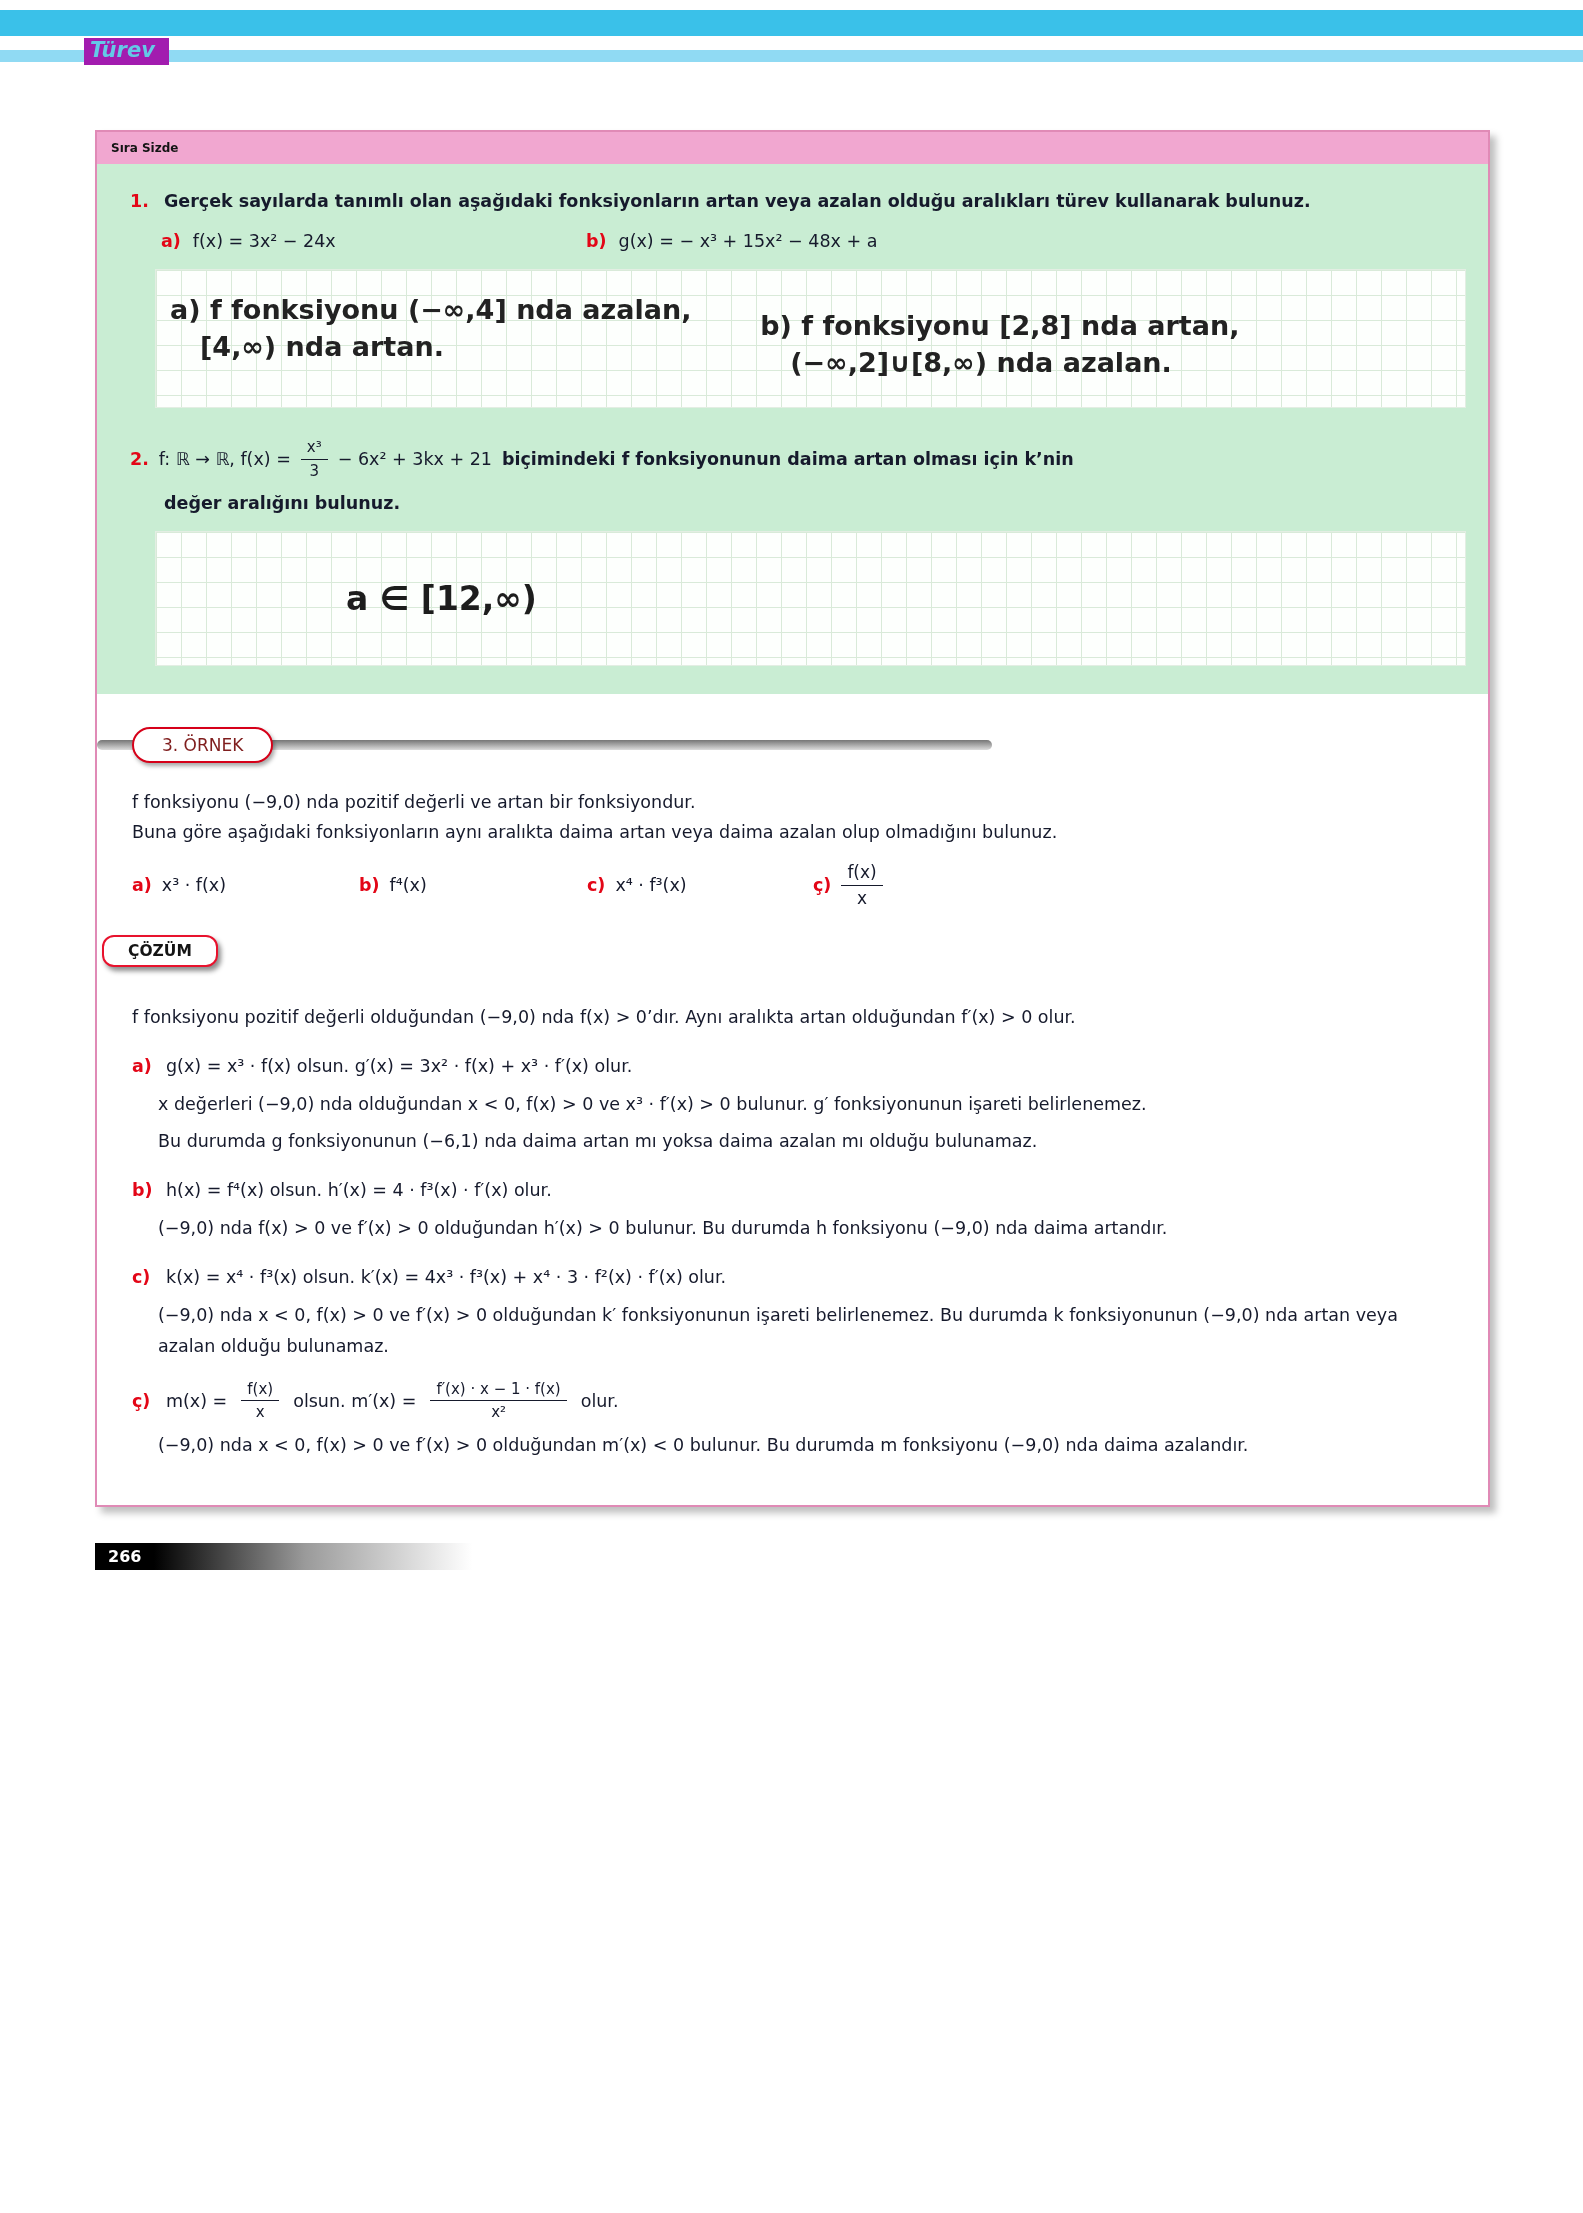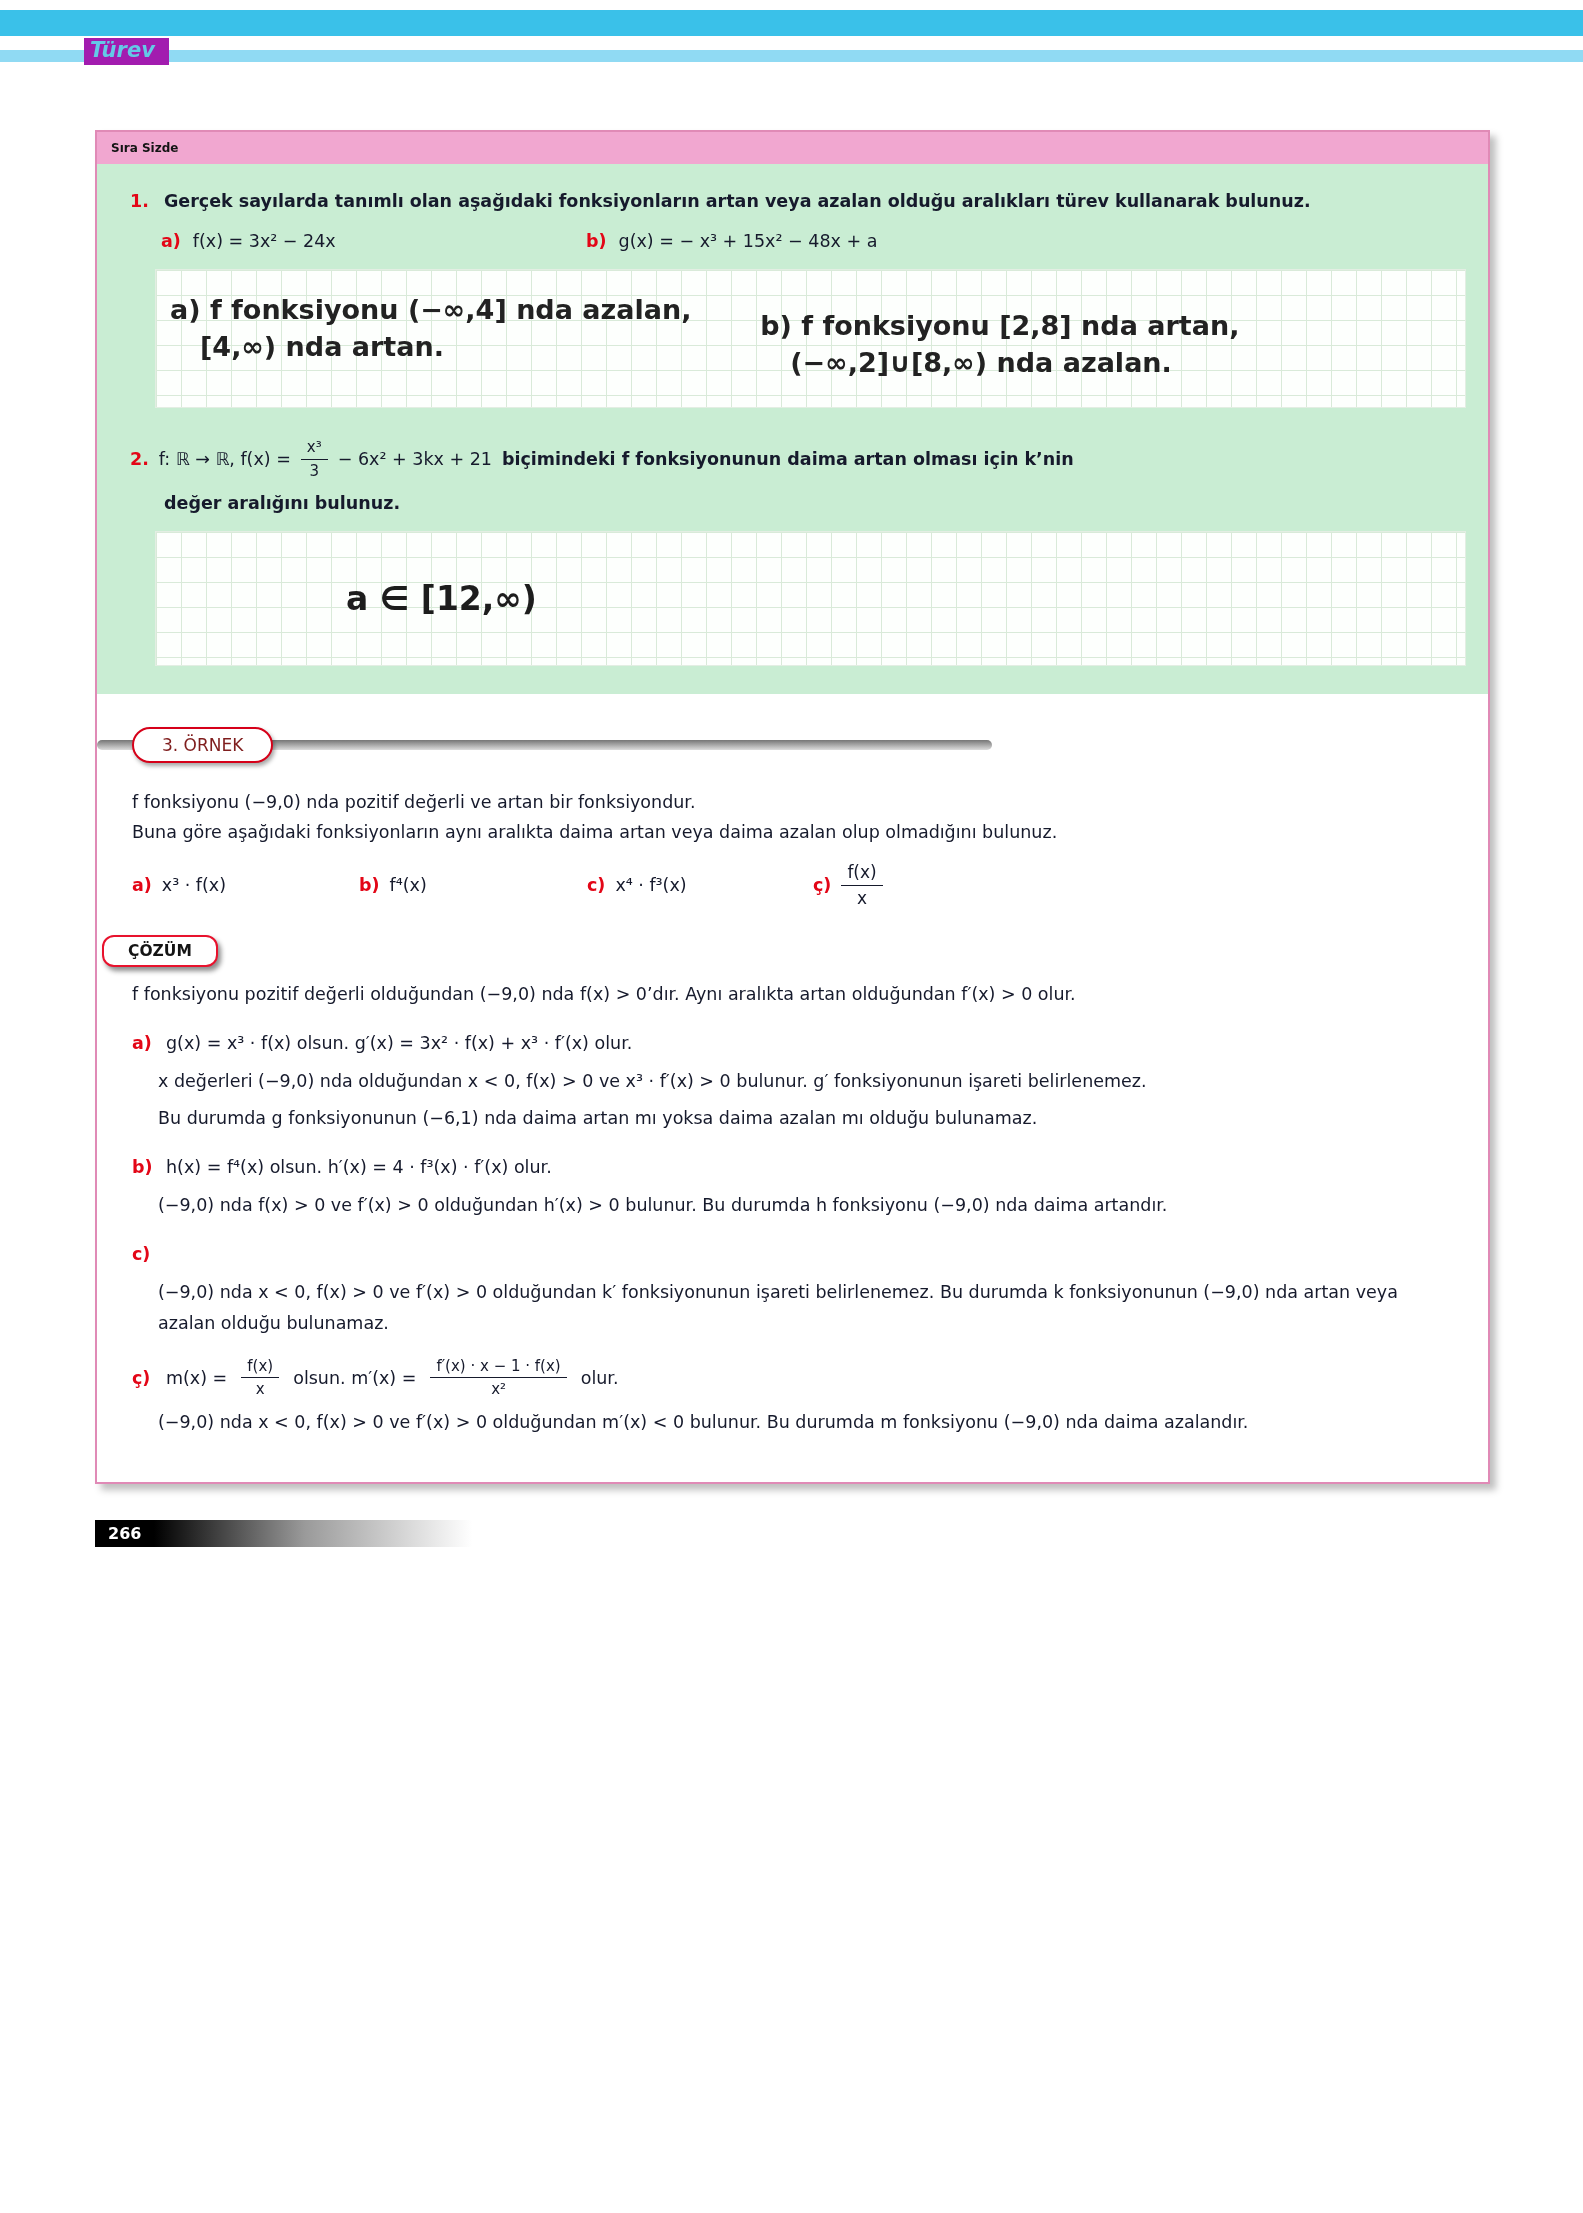--- a/index.html
+++ b/index.html
@@ -65,21 +65,21 @@
   .ex-p + .ex-p{margin-top:10px;}
 
   .items-row{margin-top:20px;display:grid;grid-template-columns:227px 228px 226px auto;
     align-items:center;font-size:17.5px;}
   .opt{display:flex;align-items:center;gap:10px;}
 
   .cozum-title{margin:26px 0 0 -30px;display:inline-block;background:#fff;border:2px solid #e8122d;
     padding:5px 24px;font-weight:bold;font-size:15.5px;color:#141414;border-radius:12px;
     box-shadow:3px 4px 5px rgba(0,0,0,.45);}
 
-  .sol{margin-top:12px;font-size:17.5px;line-height:1.75;}
+  .sol{margin-top:35px;font-size:17.5px;line-height:1.75;}
   .sol-intro{margin-bottom:16px;}
   .sol-block{margin-top:18px;}
   .sol-head{display:flex;align-items:center;gap:10px;flex-wrap:wrap;}
   .sol-head .lbl{min-width:24px;}
   .sol-body{margin:8px 0 0 26px;}
   .sol-body p{margin-top:6px;}
   .frac-line{margin-top:4px;}
   .frac-line .frac{margin:0 4px;}
 
   
@@ -207,20 +207,21 @@
           <span>h(x) = f⁴(x)  olsun.  h′(x) = 4 · f³(x) · f′(x)  olur.</span>
         </div>
         <div class="sol-body">
           <p>(−9,0) nda f(x) &gt; 0 ve f′(x) &gt; 0 olduğundan h′(x) &gt; 0 bulunur. Bu durumda h fonksiyonu (−9,0) nda daima artandır.</p>
         </div>
       </div>
 
       <div class="sol-block">
         <div class="sol-head">
           <span class="red lbl">c)</span>
+          <span>k(x) = x⁴ · f³(x)  olsun.  k′(x) = 4x³ · f³(x) + x⁴ · 3 · f²(x) · f′(x)  olur.</span>
         </div>
         <div class="sol-body">
           <p>(−9,0) nda x &lt; 0, f(x) &gt; 0 ve f′(x) &gt; 0 olduğundan k′ fonksiyonunun işareti belirlenemez. Bu durumda k fonksiyonunun (−9,0) nda artan veya azalan olduğu bulunamaz.</p>
         </div>
       </div>
 
       <div class="sol-block">
         <div class="sol-head frac-line">
           <span class="red lbl">ç)</span>
           <span>m(x) =</span>

